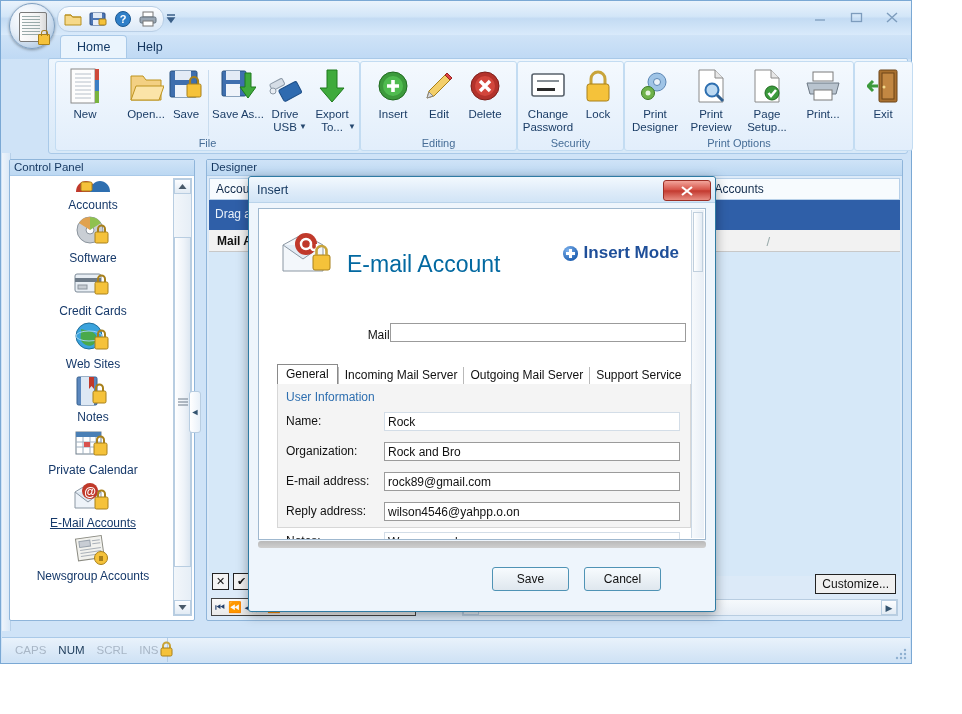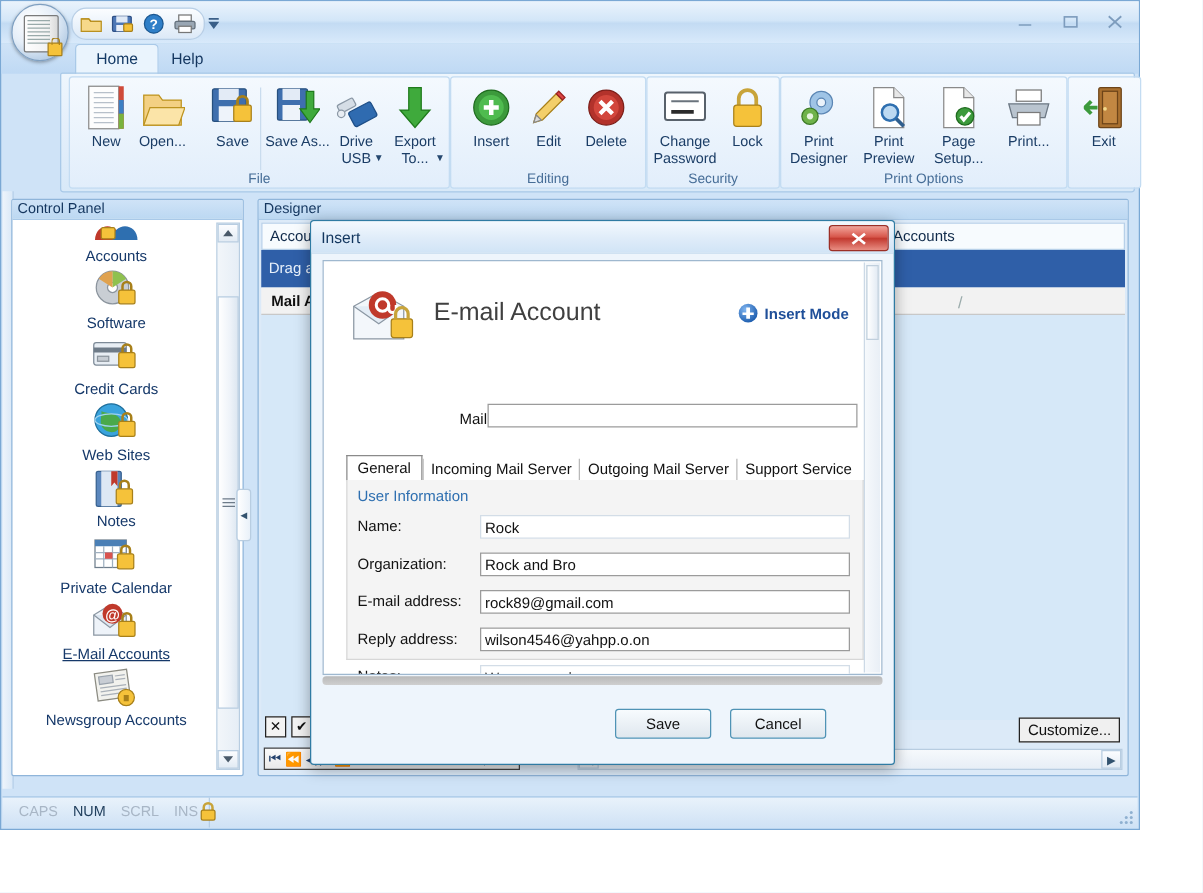--- a/index.html
+++ b/index.html
@@ -131,22 +131,22 @@
     border:1px solid #9c2f26;color:#fff;font-size:12px;font-weight:bold;
     display:flex;align-items:center;justify-content:center;text-shadow:0 1px 1px rgba(0,0,0,.4);}
   .dlg-body{position:absolute;left:9px;top:31px;right:9px;height:330px;background:#ffffff;
     border:1px solid #9fb8cf;overflow:hidden;}
   .dlg-scroll{position:absolute;right:1px;top:1px;bottom:1px;width:12px;
     background:linear-gradient(to right,#f6f9fc,#e9eff6);border-left:1px solid #ccd9e6;}
   .dlg-sthumb{position:absolute;left:1px;right:1px;top:2px;height:60px;
     background:linear-gradient(to right,#ffffff,#e3ebf4);border:1px solid #c0cfdd;box-sizing:border-box;}
 
   .mailicon{position:absolute;left:22px;top:22px;width:52px;height:44px;}
-  .dlg-h1{position:absolute;left:88px;top:30px;font-size:20px;color:#404040;}
-  .insertmode{position:absolute;right:26px;top:34px;font-size:12px;font-weight:bold;color:#1f4f99;
+  .dlg-h1{position:absolute;left:88px;top:42px;font-size:23px;color:#0369a1;}
+  .insertmode{position:absolute;right:26px;top:34px;font-size:17px;font-weight:bold;color:#1f4f99;
     display:flex;align-items:center;gap:6px;}
   .plusicon{width:15px;height:15px;border-radius:50%;
     background:radial-gradient(circle at 35% 30%,#7fb4ef,#1f5fb0 75%);position:relative;}
   .plusicon:before,.plusicon:after{content:"";position:absolute;background:#fff;}
   .plusicon:before{left:3px;top:6.5px;width:9px;height:2.5px;}
   .plusicon:after{left:6.5px;top:3px;width:2.5px;height:9px;}
 
   .macct-lbl{position:absolute;left:30px;top:119px;font-size:12px;color:#111;width:150px;text-align:right;}
   .macct-inp{position:absolute;left:131px;top:114px;width:296px;height:19px;
     background:#fff;border:1px solid #9b9b9b;box-sizing:border-box;}
@@ -256,21 +256,21 @@
               <g stroke="#b7c0ca">
                 <path d="M7 7h16M7 11h16M7 15h16M7 19h16M7 23h16M7 27h16M7 31h16"></path>
               </g>
               <rect x="27" y="2" width="4" height="34" fill="#cf4a3a"></rect>
               <rect x="27" y="13" width="4" height="11" fill="#3c7fc4"></rect>
               <rect x="27" y="24" width="4" height="12" fill="#79b33e"></rect>
             </svg>
         </span>
         <div class="lbl">New</div>
       </div>
-      <div class="cmd" style="left:48px;">
+      <div class="cmd" style="left:64px;">
         <span class="ico">
           <svg width="36" height="38" viewBox="0 0 36 38">
               <path d="M3 9h12l3 4h15v20H3z" fill="#f3d083" stroke="#bd931f"></path>
               <path d="M3 33l5-14h28l-5 14z" fill="#fbe4a8" stroke="#bd931f"></path>
             </svg>
         </span>
         <div class="lbl">Open...</div>
       </div>
       <div class="cmd" style="left:104px;">
         <span class="ico">

